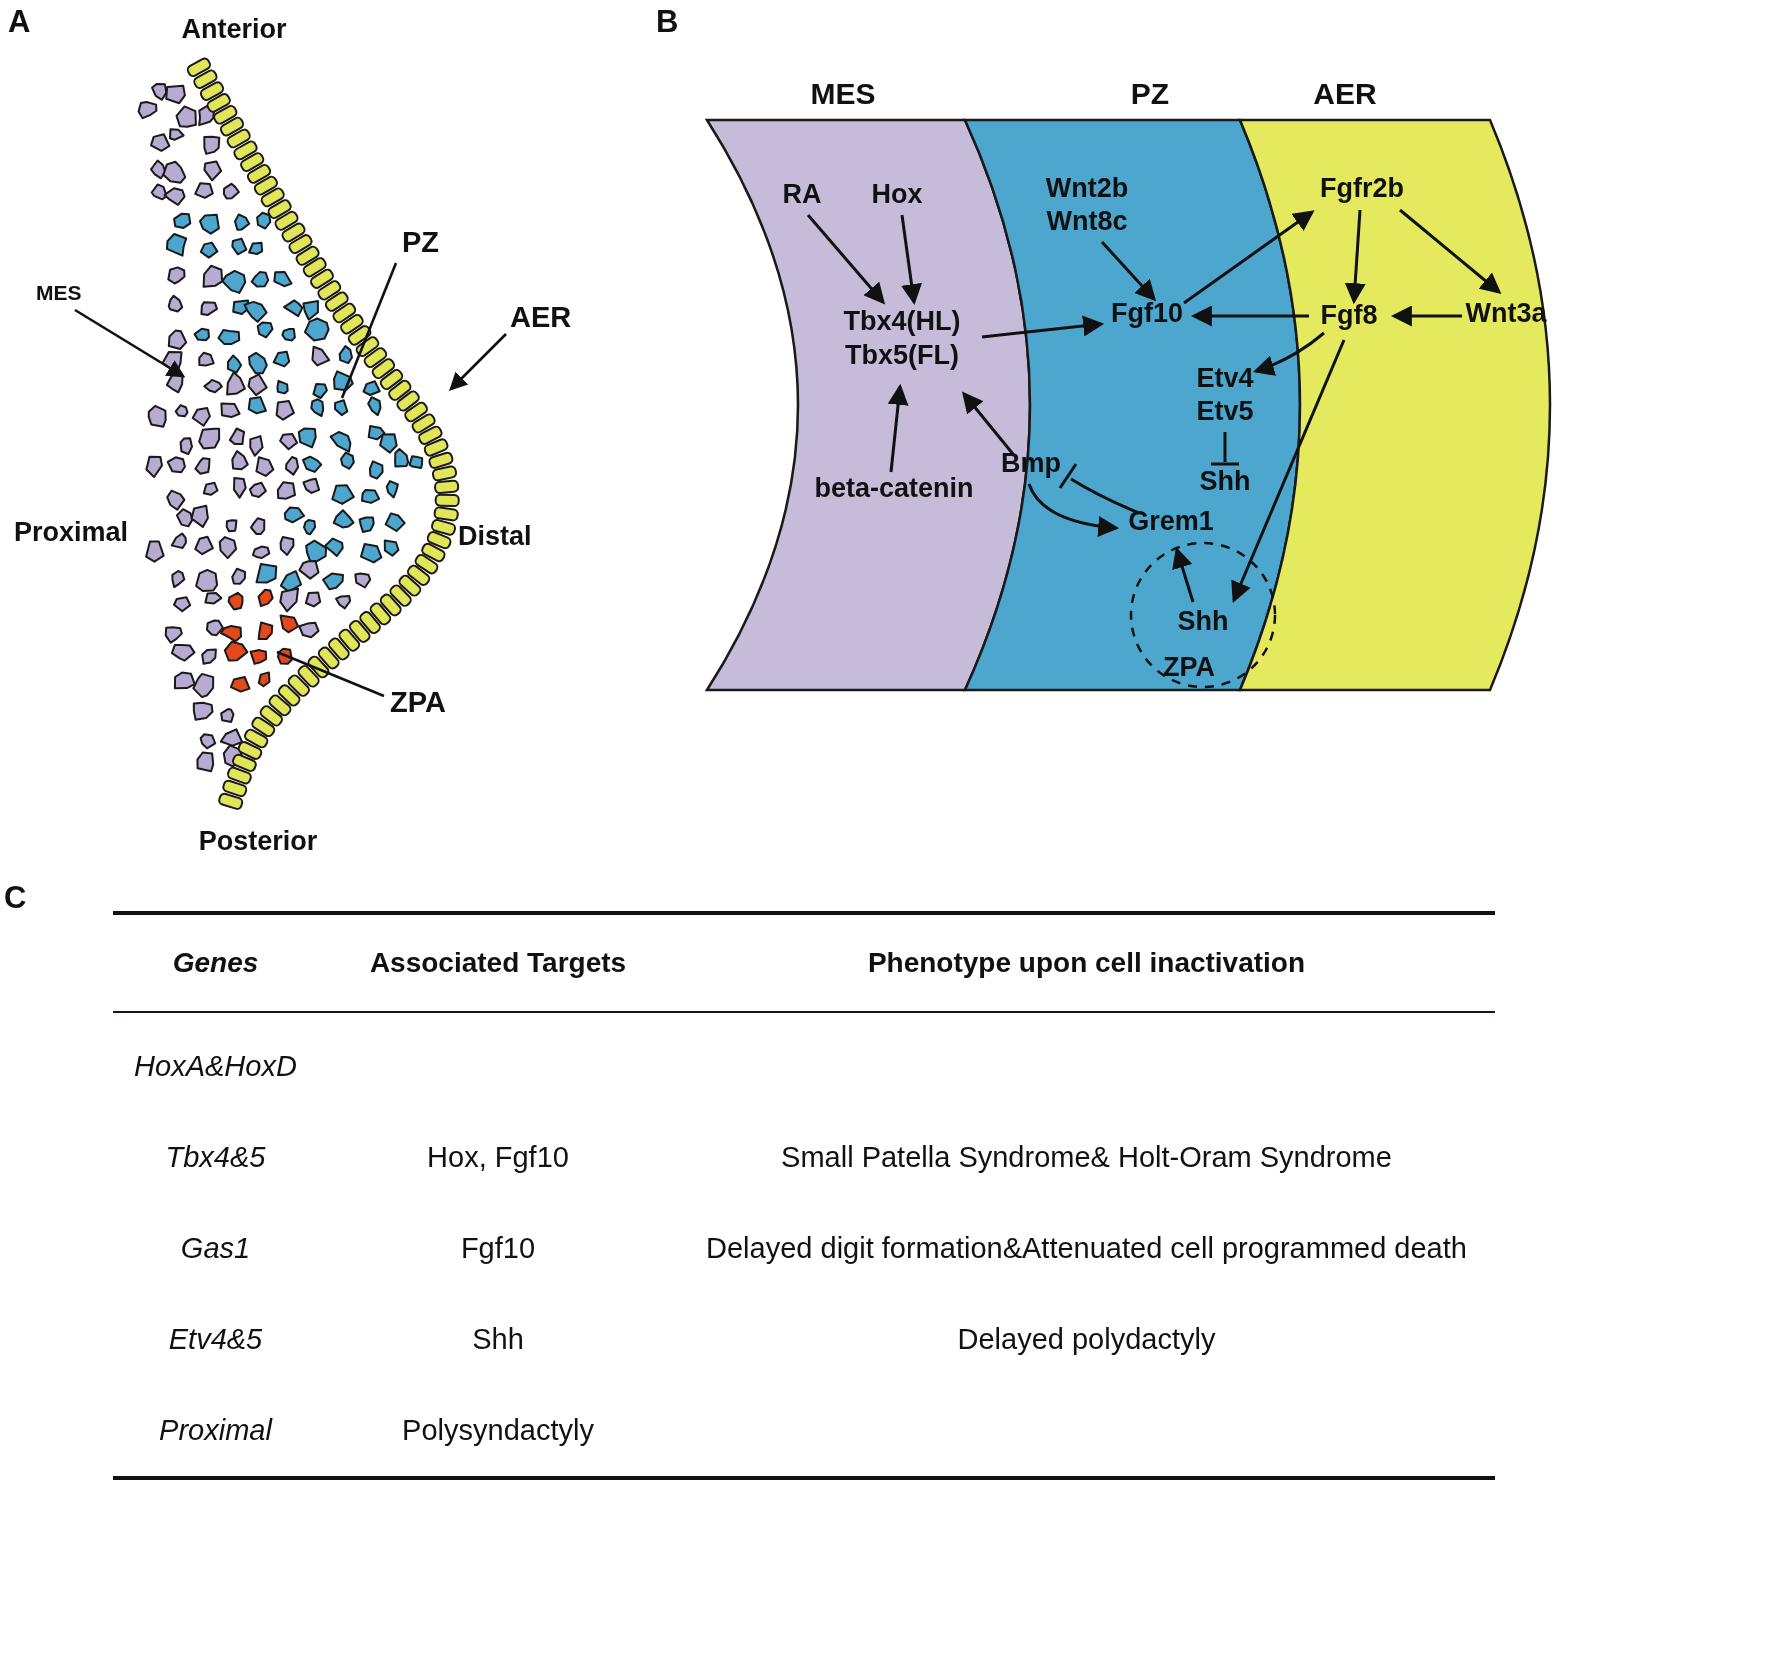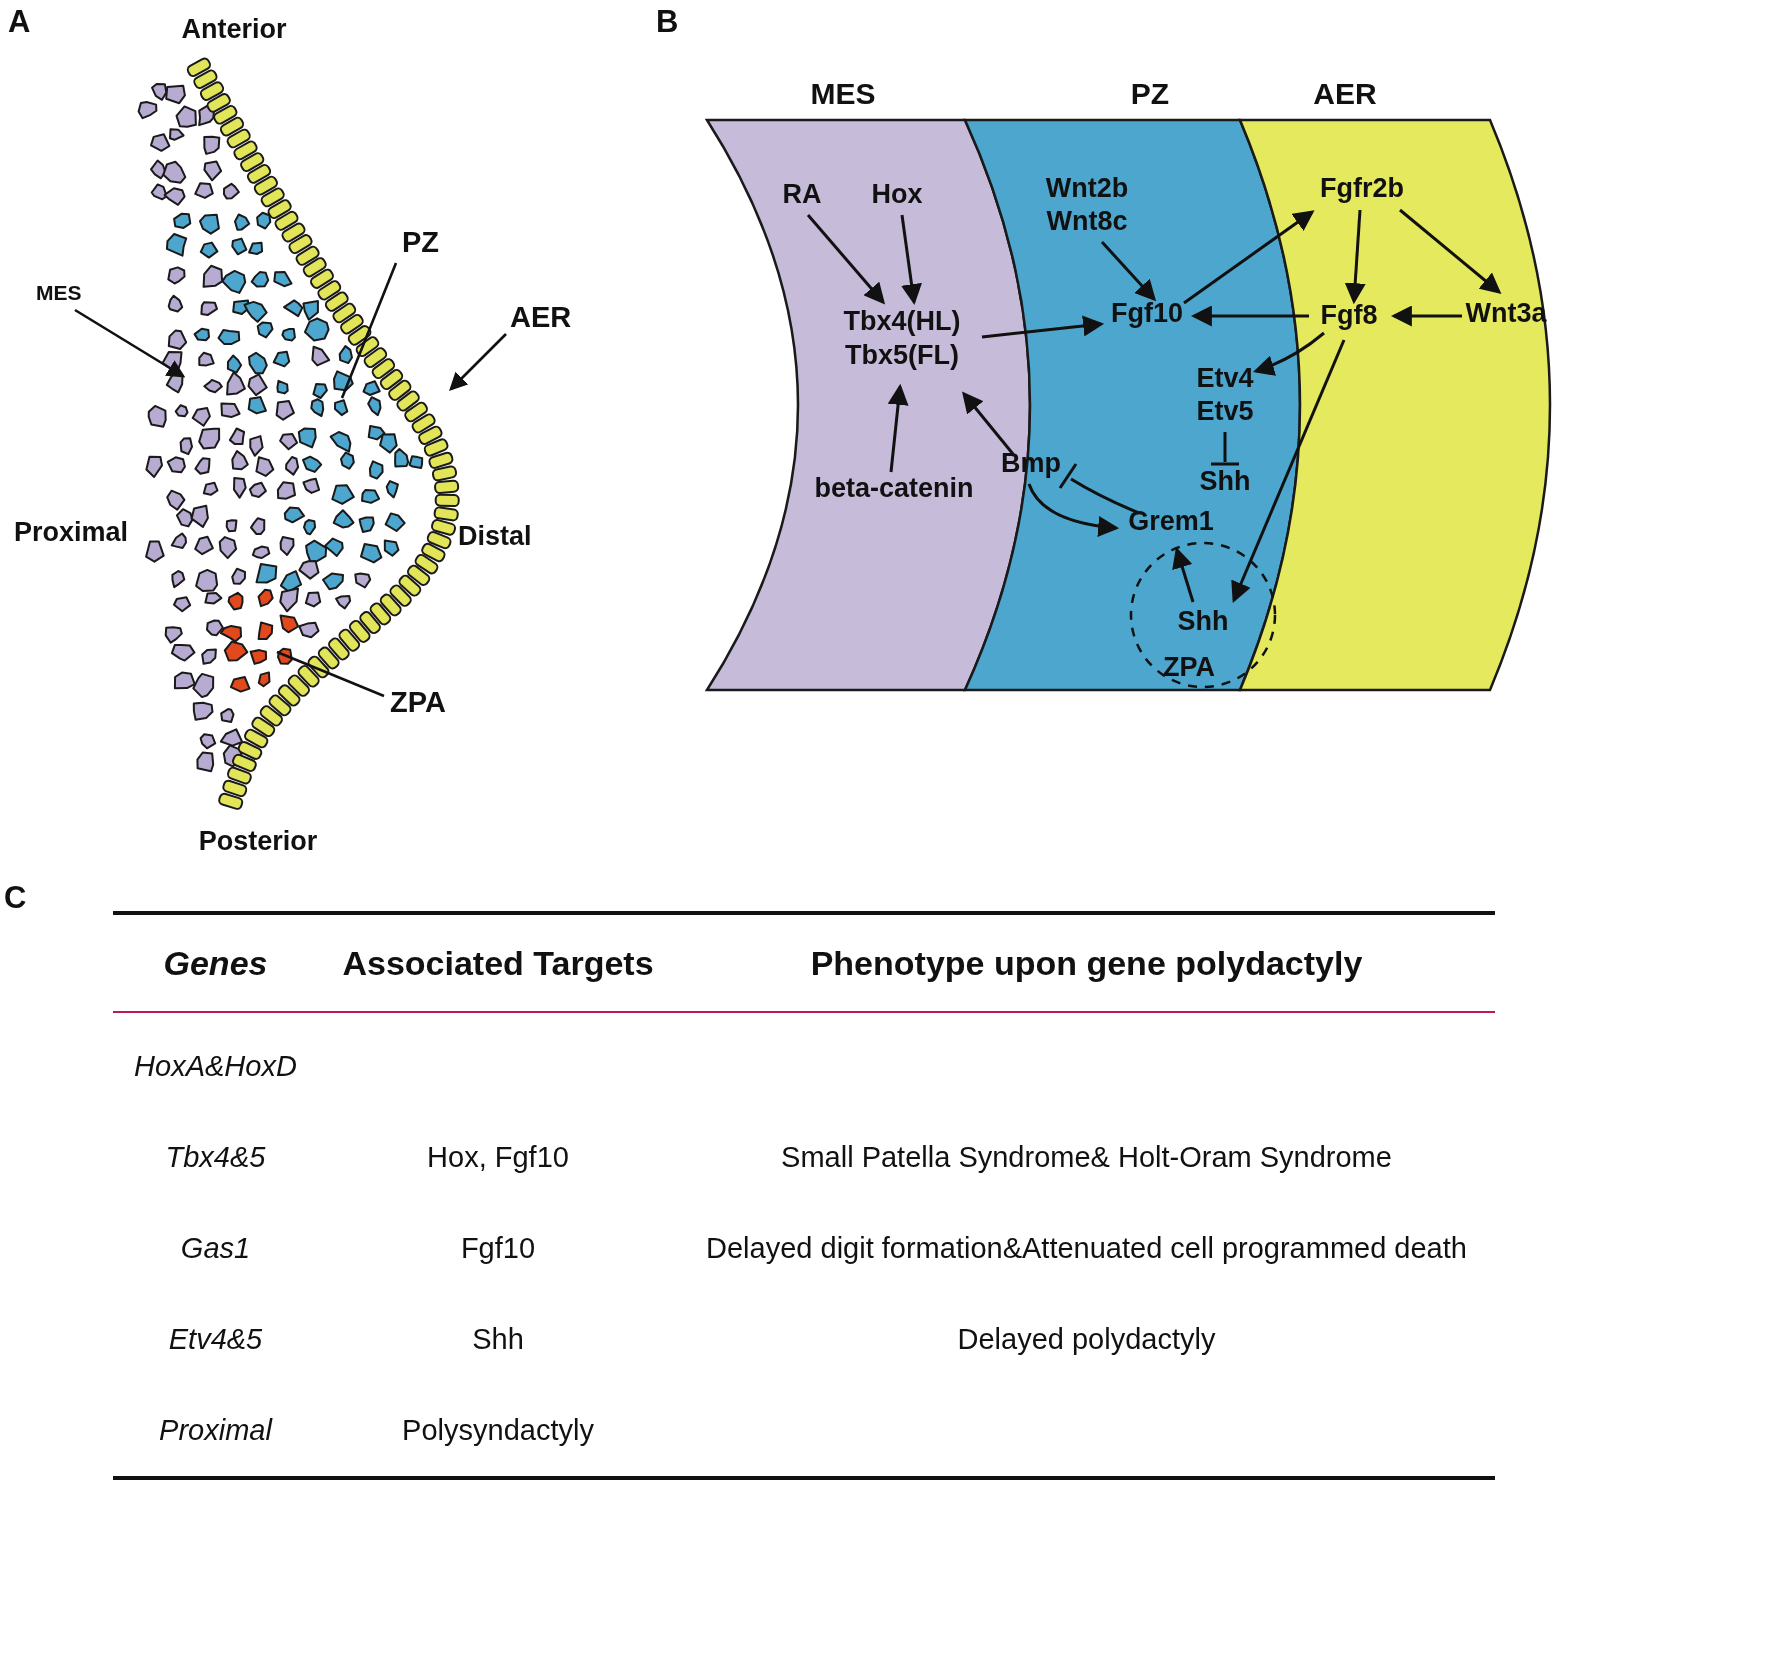--- a/index.html
+++ b/index.html
@@ -11,21 +11,21 @@
   .b21{font-size:21px;font-weight:bold}
   .b27{font-size:27px;font-weight:bold}
   .b29{font-size:29px;font-weight:bold}
   .b30{font-size:30px;font-weight:bold}
   .ln{stroke:#111;stroke-width:2.6;fill:none}
   .ar{stroke:#111;stroke-width:3;fill:none}
   .zone{stroke:#1a1a1a;stroke-width:2.5}
   .tableC{position:absolute;left:113px;top:911px;width:1382px;
           border-top:4px solid #111;border-bottom:4px solid #111;font-size:29px}
   .thead{display:grid;grid-template-columns:205px 360px 817px;height:96px;
-         align-items:center;border-bottom:2px solid #be185d;font-weight:bold;font-size:34px}
+         align-items:center;border-bottom:2px solid #0f172a;font-weight:bold;font-size:28px}
   .tbody{padding-top:8px}
   .tr{display:grid;grid-template-columns:205px 360px 817px;height:91px;align-items:center}
   .th,.td{text-align:center;white-space:nowrap}
   .italic{font-style:italic}
 </style>
 </head>
 <body>
 
 <div class="page">
 
@@ -330,21 +330,21 @@
     <text class="b27" x="539" y="676" text-anchor="middle">ZPA</text>
     <text class="b27" x="712" y="197" text-anchor="middle">Fgfr2b</text>
     <text class="b27" x="699" y="324" text-anchor="middle">Fgf8</text>
     <text class="b27" x="856" y="322" text-anchor="middle">Wnt3a</text>
   </svg>
 
   <div class="tableC">
     <div class="thead">
       <div class="th italic">Genes</div>
       <div class="th">Associated Targets</div>
-      <div class="th">Phenotype upon gene polydactyly</div>
+      <div class="th">Phenotype upon cell inactivation</div>
     </div>
     <div class="tbody">
       <div class="tr">
         <div class="td italic">HoxA&amp;HoxD</div>
       </div>
       <div class="tr">
         <div class="td italic">Tbx4&amp;5</div>
         <div class="td">Hox, Fgf10</div>
         <div class="td">Small Patella Syndrome&amp; Holt-Oram Syndrome</div>
       </div>

